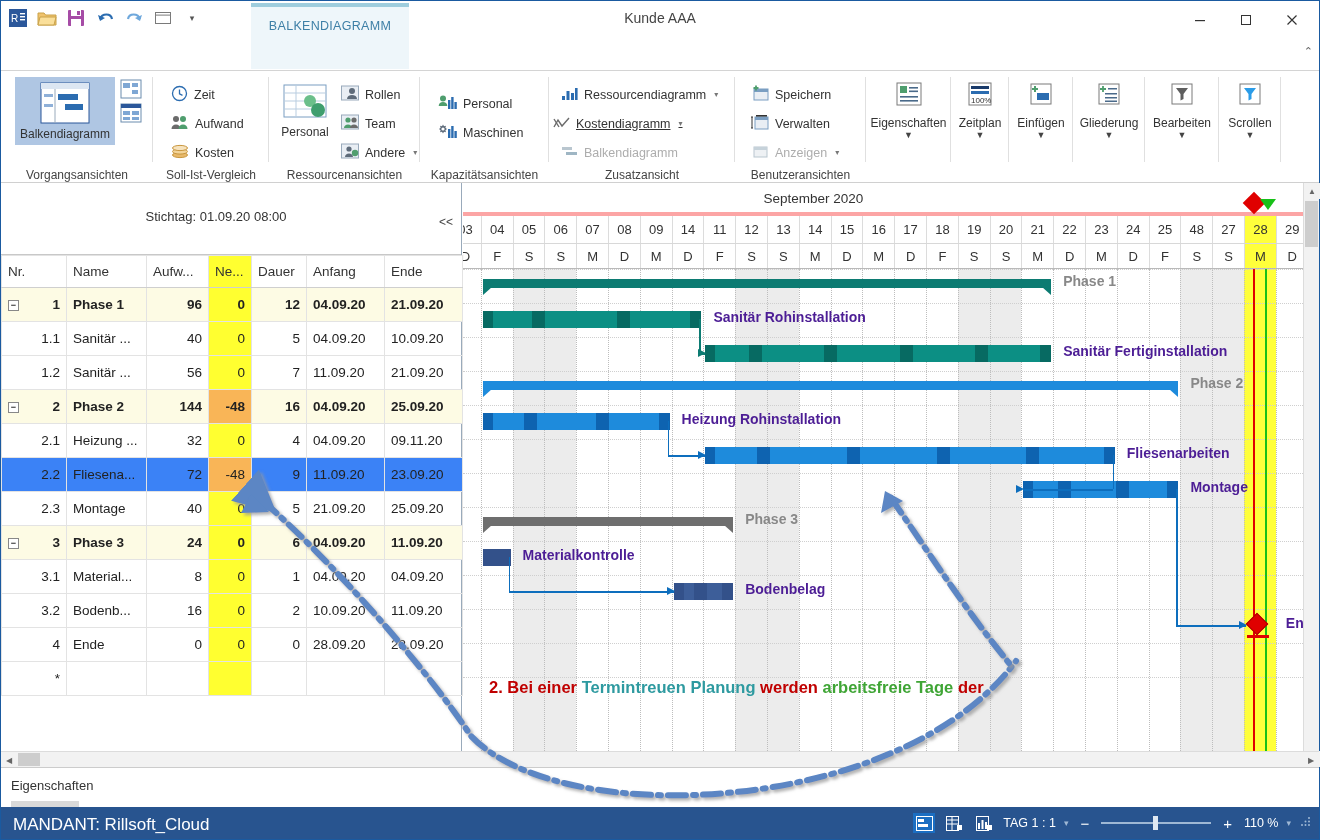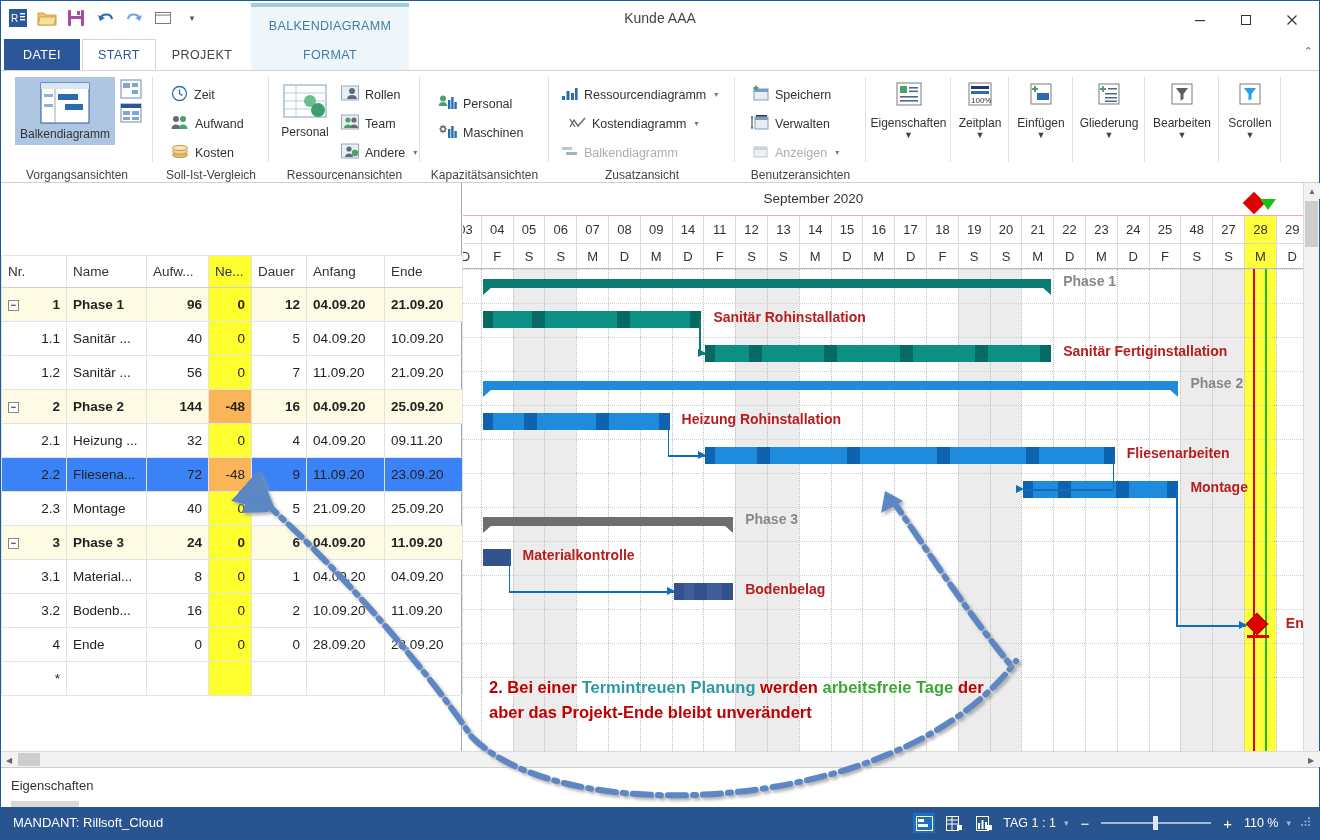--- a/index.html
+++ b/index.html
@@ -64,35 +64,35 @@
   tr.sel td { background:#3b82f6; }
   td.ne { background:#ffff30; text-align:right; }
   tr.phase td.ne { background:#ffff30; }
   td.ne.neg, tr.phase td.ne.neg { background:#f9b557; }
   .expander { display:inline-block; width:11px; height:11px; border:1px solid #888; font-size:9px; line-height:9px;
               text-align:center; margin-right:5px; background:#fff; vertical-align:middle; cursor:pointer; }
 
   
   .gantt { position:absolute; left:462px; top:0; right:16px; bottom:0; background:#fff; overflow:hidden; }
   .ghead { position:absolute; left:0; top:0; width:100%; height:86px; }
-  .monthrow { position:absolute; left:0; top:0; width:100%; height:33px; border-bottom:1px solid #fca5a5;padding-left:8px; }
+  .monthrow { position:absolute; left:0; top:0; width:100%; height:33px; border-bottom:4px solid #fca5a5;padding-left:8px; }
   .monthlabel { position:absolute; top:8px; font-size:13.5px; color:#333; }
   .dayrow { position:absolute; left:0; top:33px; width:100%; height:28px; border-bottom:1px solid #d8d8d8; }
   .dowrow { position:absolute; left:0; top:61px; width:100%; height:25px; border-bottom:1px solid #b9b9b9; }
   .dcell { position:absolute; top:0; height:100%; text-align:center; font-size:13px; color:#333;
            border-left:1px solid #dcdcdc; display:flex; align-items:center; justify-content:center; }
   .gbody { position:absolute; left:0; top:86px; right:0; bottom:0; overflow:hidden; }
   .colband { position:absolute; top:0; bottom:0; }
   .colband.we { background:#ececec; }
   .colband.today { background:#ffff3b; }
   .gline-v { position:absolute; top:0; bottom:0; width:1px; border-left:1px dotted #bdbdbd; }
   .rowline { position:absolute; left:0; right:0; height:1px; border-top:1px dotted #cfcfcf; }
   .bar { position:absolute; height:17px; }
   .bar.sum { height:9px; }
-  .barlabel { position:absolute; font-size:14px; font-weight:bold; color:#b91c1c; white-space:nowrap; }
+  .barlabel { position:absolute; font-size:14px; font-weight:bold; color:#4c1d95; white-space:nowrap; }
   .barlabel.gray { color:#888; }
 
   
   .annot { position:absolute; font-size:16.5px; font-weight:bold; line-height:25px; color:#c00000; }
   .annot .tq { color:#2e9aa0; }
   .annot .gr { color:#3fa535; }
 
   
   .vscroll { position:absolute; right:0; top:0; width:16px; bottom:0; background:#f2f2f2; border-left:1px solid #dcdcdc; }
   .vthumb { position:absolute; left:1px; right:1px; background:#cdcdcd; }
@@ -104,21 +104,21 @@
            font-size:8px; color:#666; cursor:pointer; }
 
   
   .propstrip { position:absolute; left:0; right:0; bottom:32px; height:40px; background:#fff; border-top:1px solid #ccc; }
   .propstrip .lbl { position:absolute; left:10px; top:10px; font-size:13px; color:#333; }
   .propstrip .tabmark { position:absolute; left:10px; bottom:0; width:68px; height:6px; background:#d9d9d9; }
   .leftscrollbar { position:absolute; left:0; bottom:72px; width:462px; height:16px; background:#f2f2f2; border-top:1px solid #dcdcdc; }
 
   
   .statusbar { position:absolute; left:0; right:0; bottom:0; height:32px; background:#28548f; color:#fff; }
-  .statusbar .mand { position:absolute; left:12px; top:8px; font-size:13px; }
+  .statusbar .mand { position:absolute; left:12px; top:8px; font-size:17px; }
   .sright { position:absolute; right:8px; top:0; height:32px; display:flex; align-items:center; gap:8px; font-size:12.5px; }
   .sicon { width:22px; height:20px; display:flex; align-items:center; justify-content:center; cursor:pointer; }
   .sicon.on { background:#1b6ec2; }
   .zslider { position:relative; width:110px; height:14px; display:flex; align-items:center; }
   .ztrack { position:absolute; left:0; right:0; height:2px; background:#9fb8d4; }
   .zthumb { position:absolute; left:52px; width:5px; height:14px; background:#dfe8f2; }
 </style>
 </head>
 <body>
 
@@ -188,26 +188,20 @@
           </svg>
       </div>
       <div class="wbtn">
         <svg width="14" height="14" viewBox="0 0 14 14">
             <path d="M2.5 2.5 L11.5 11.5 M11.5 2.5 L2.5 11.5" stroke="#333" stroke-width="1.2"></path>
           </svg>
       </div>
     </div>
   </div>
 
-  <div class="tabstrip">
-    <div class="tab file" style="left:3px;  width:76px;">DATEI</div>
-    <div class="tab active" style="left:81px; width:74px;">START</div>
-    <div class="tab plain" style="left:157px;width:88px;">PROJEKT</div>
-    <div class="tab ctx" style="left:250px;width:158px;">FORMAT</div>
-  </div>
   <div class="ribbon-collapse">⌃</div>
 
   <div class="ribbon">
 
     <div class="rgroup" style="left:0; width:152px;">
       <div class="bigbtn" style="position:absolute;left:14px;top:6px;width:100px;background:#afc6e3;padding:4px 2px;">
         <svg width="52" height="44" viewBox="0 0 52 44">
             <rect x="2" y="2" width="48" height="40" fill="#fff" stroke="#2b579a"></rect>
             <rect x="2" y="2" width="48" height="6" fill="#dce6f2"></rect>
             <line x1="16" y1="8" x2="16" y2="42" stroke="#9ab" stroke-width="1"></line>
@@ -343,21 +337,21 @@
       <div class="smallrow" style="position:absolute;left:12px;top:10px;">
         <span><svg width="17" height="15" viewBox="0 0 17 15">
               <rect x="1" y="10" width="3" height="4" fill="#2b6cb0"></rect>
               <rect x="5.5" y="5" width="3" height="9" fill="#2b6cb0"></rect>
               <rect x="10" y="7" width="3" height="7" fill="#2b6cb0"></rect>
               <rect x="14" y="2" width="2.6" height="12" fill="#2b6cb0"></rect>
             </svg></span>
         <span class="txt">Ressourcendiagramm</span>
         <span class="caret">▾</span>
       </div>
-      <div class="smallrow" style="position:absolute;left:20px;top:39px;">
+      <div class="smallrow" style="position:absolute;left:4px;top:39px;text-decoration:underline;">
         <span><svg width="17" height="15" viewBox="0 0 17 15">
               <path d="M1 12 L5 5 L9 11 L16 3" stroke="#6b6b6b" stroke-width="1.4" fill="none"></path>
               <path d="M1 4 L6 12" stroke="#6b6b6b" stroke-width="1.4" fill="none"></path>
             </svg></span>
         <span class="txt">Kostendiagramm</span>
         <span class="caret">▾</span>
       </div>
       <div class="smallrow dim" style="position:absolute;left:12px;top:68px;">
         <span><svg width="17" height="15" viewBox="0 0 17 15">
               <rect x="1" y="3" width="10" height="3" fill="#b9c6cf"></rect>
@@ -474,20 +468,24 @@
         <div class="lbl">Scrollen</div>
         <div style="font-size:9px;color:#444;">▼</div>
       </div>
       <div class="sep"></div>
     </div>
   </div>
 
   <div class="main">
 
     <div class="leftpane">
+      <div class="stichtag">
+        <div class="st">Stichtag: 01.09.20 08:00</div>
+        <div class="collapse">&lt;&lt;</div>
+      </div>
 
       <table class="grid">
         <colgroup>
           <col style="width:65px">
             <col style="width:80px">
             <col style="width:62px">
             <col style="width:43px">
           <col style="width:55px">
             <col style="width:78px">
             <col style="width:78px">
@@ -916,18 +914,15 @@
     <g filter="url(#sh)">
       <path d="M890,497 C920,540 965,610 1008,662" stroke="#5b86c4" stroke-width="6" fill="none" stroke-dasharray="18,7,3,7" stroke-linecap="round"></path>
       <path d="M884,490 L902,500 L880,512 Z" fill="#5b86c4"></path>
     </g>
   </svg>
 
   <div class="annot" style="left:488px; top:674px; width:790px;">
     <div>
       <span>2. Bei einer </span><span class="tq">Termintreuen Planung</span><span> werden </span><span class="gr">arbeitsfreie Tage</span><span> der</span>
     </div>
-    <div>
-      <span>aber das Projekt-Ende bleibt unverändert</span>
-    </div>
   </div>
 
 </div>
 
 </body></html>

